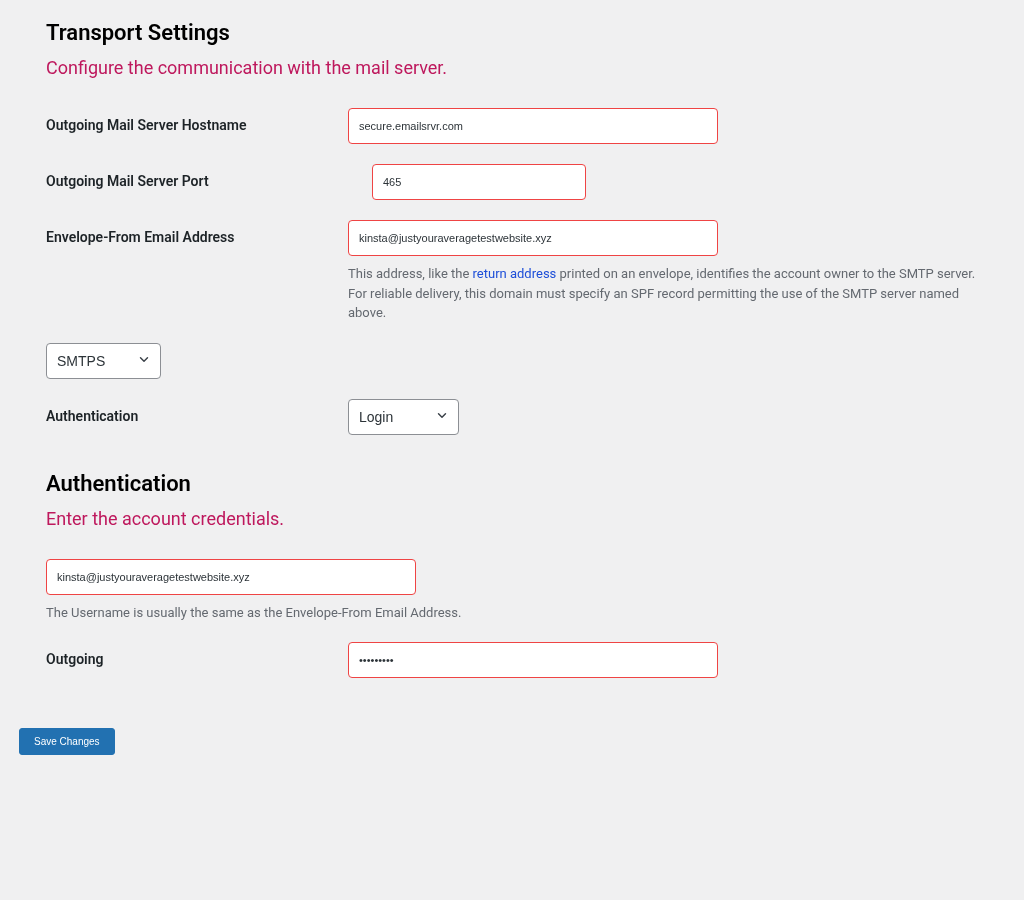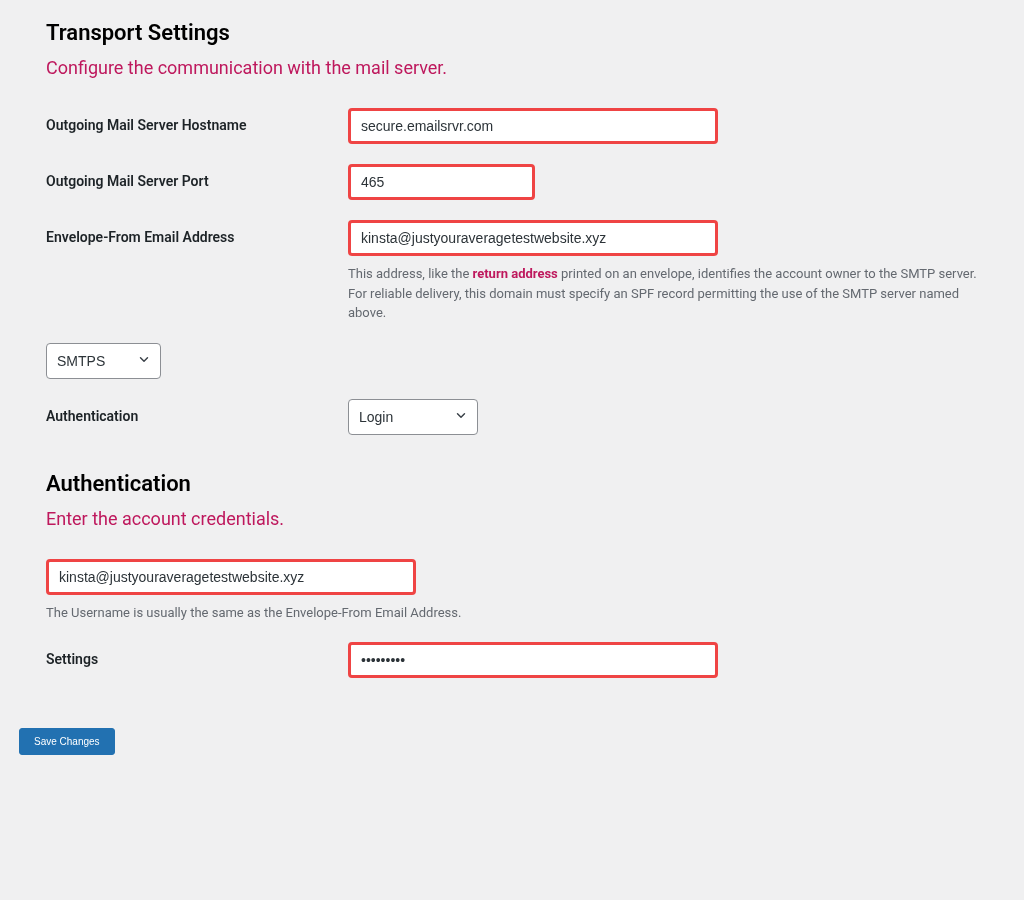--- a/index.html
+++ b/index.html
@@ -42,33 +42,34 @@
       font-size: 14px;
       color: #1d2327;
       line-height: 1.4;
       display: block;
     }
     .form-row .input-col {
       flex: 1;
     }
     input[type="text"], input[type="password"] {
       padding: 6px 10px;
-      font-size: 14px;
-      border: 3px solid #ef4444;
+      font-size: 11px;
+      border: 1px solid #ef4444;
       border-radius: 4px;
       background: #ffffff;
       color: #2c3338;
       line-height: 1.6;
       height: 36px;
     }
     .input-wide {
       width: 370px;
     }
     .input-medium {
-      width: 187px;
+      width: 214px;
+      margin-left: 24px;
     }
     .select-wrap {
       position: relative;
       display: inline-block;
       border-radius: 12px;
     }
     select {
       padding: 6px 30px 6px 10px;
       font-size: 14px;
       border: 1px solid #8c8f94;
@@ -79,40 +80,40 @@
       height: 36px;
       appearance: none;
       -webkit-appearance: none;
       -moz-appearance: none;
       cursor: pointer;
     }
     .select-security {
       width: 115px;
     }
     .select-auth {
-      width: 130px;
+      width: 111px;
     }
     .select-chevron {
       position: absolute;
       right: 10px;
       top: 50%;
       transform: translateY(-50%);
       pointer-events: none;
       color: #3c434a;
     }
     .helper-text {
       font-size: 13px;
       color: #646970;
       margin-top: 8px;
       line-height: 1.5;
       max-width: 660px;
     }
     .helper-text b {
-      font-weight: 700;
-      color: #be185d;
+      font-weight: 400;
+      color: #1d4ed8;
     }
     .helper-text .link {
       color: #646970;
       cursor: pointer;
     }
     .section-gap {
       margin-top: 36px;
     }
     .submit-row {
       margin-top: 50px;
@@ -204,21 +205,21 @@
 
   <div class="form-row">
     <div class="input-col">
       <input type="text" class="input-wide" value="kinsta@justyouraveragetestwebsite.xyz" style="">
       <p class="helper-text">The Username is usually the same as the Envelope-From Email Address.</p>
     </div>
   </div>
 
   <div class="form-row">
     <div class="label-col">
-      <label>Settings</label>
+      <label>Outgoing</label>
     </div>
     <div class="input-col">
       <input type="text" class="input-wide" value="•••••••••" style="">
     </div>
   </div>
 </div>
 
 <div class="submit-row">
   <button class="btn-primary">Save Changes</button>
 </div>

